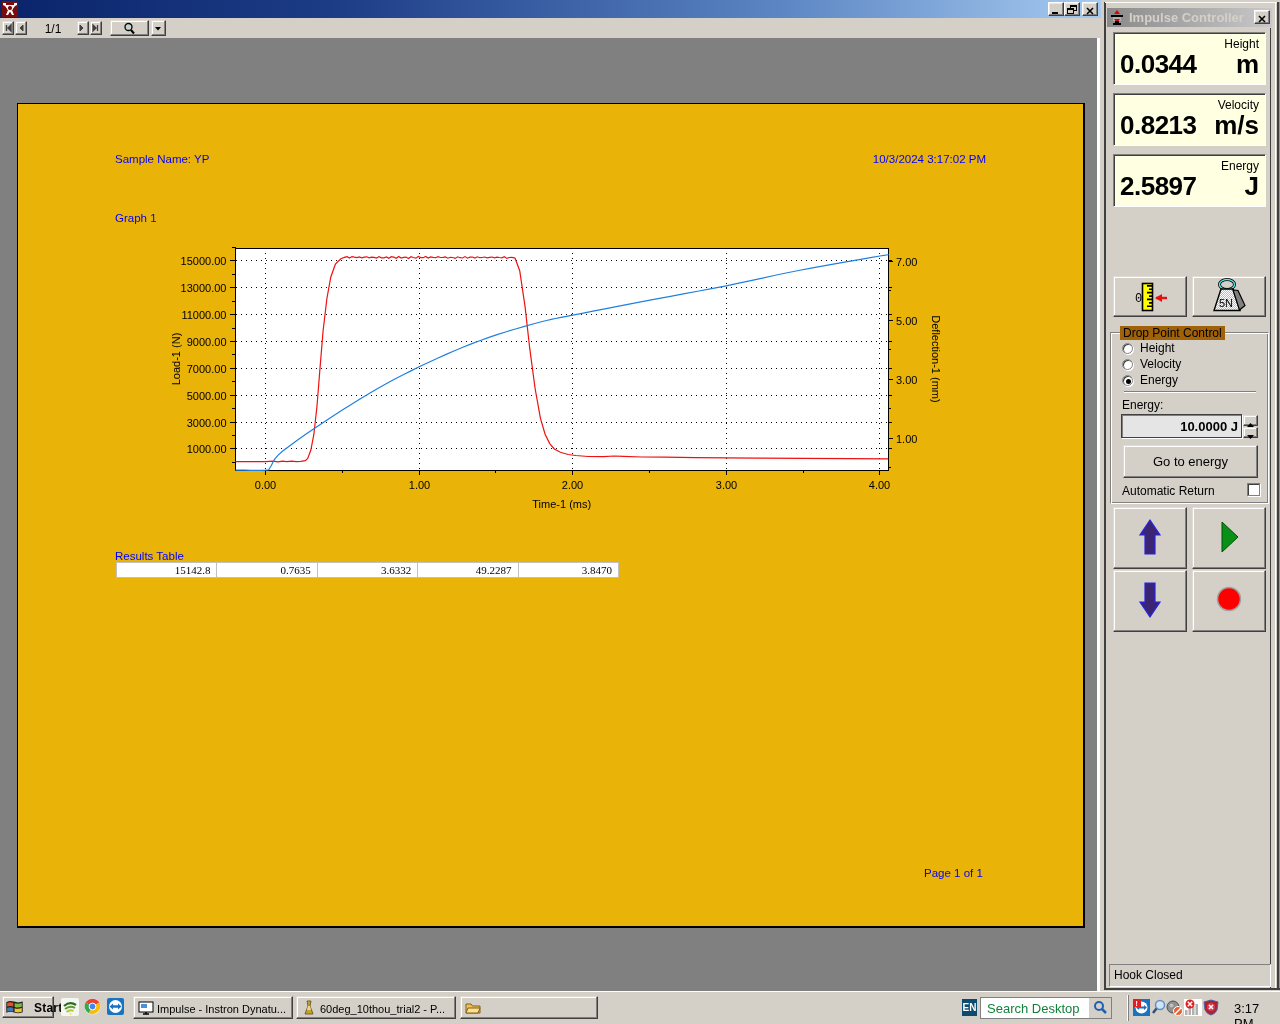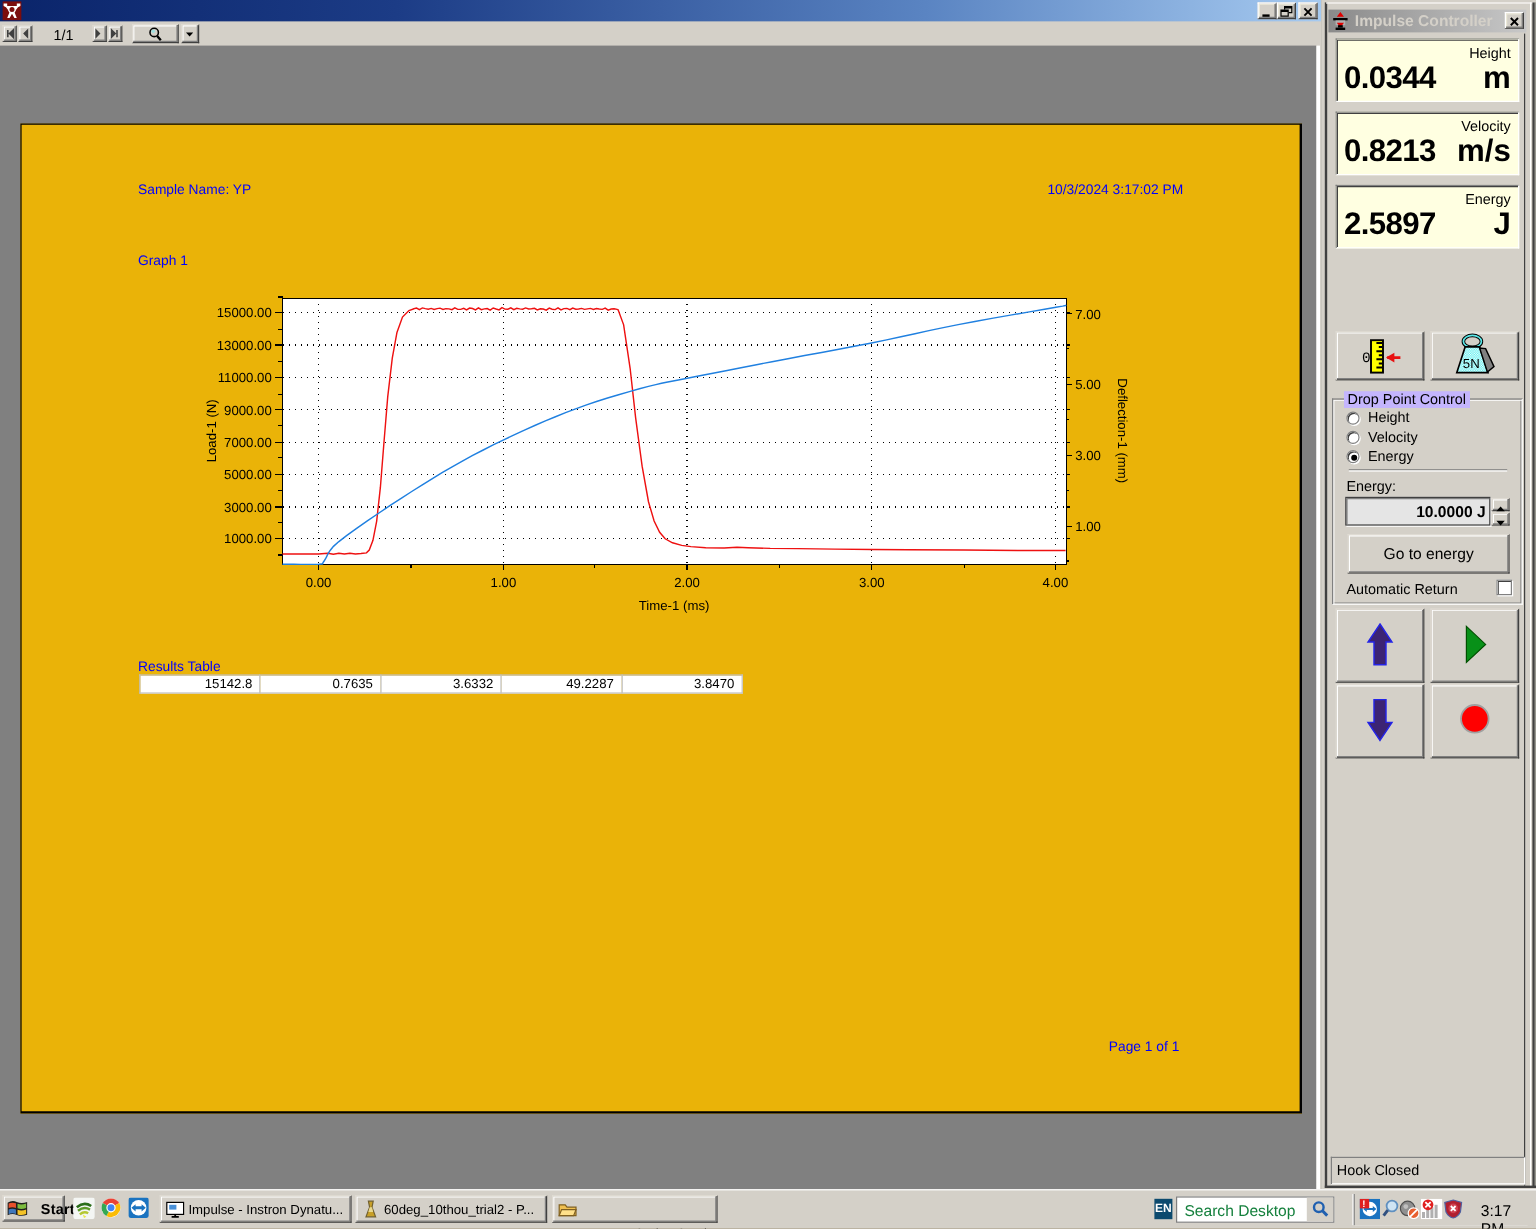--- a/index.html
+++ b/index.html
@@ -154,21 +154,21 @@
         <text x="0" y="0" font-size="11" text-anchor="middle" transform="translate(771,118) rotate(90)">Deflection-1 (mm)</text>
       </g>
     <path id="redcurve" d="M74.4,220.6 L89.1,220.6 L104.5,220.6 L112.2,220.1 L116.8,220.9 L121.4,220.1 L126.0,220.7 L130.6,220.1 L135.2,220.7 L139.8,220.3 L144.4,219.7 L146.7,217.4 L149.8,209.3 L152.9,193.2 L156.0,165.0 L159.0,127.3 L162.1,89.7 L165.9,57.5 L169.8,36.0 L174.4,23.2 L179.8,17.8 L183.6,16.4 L183.6,16.3 L186.1,15.7 L188.5,17.0 L191.0,15.6 L193.4,16.2 L195.9,16.7 L198.3,16.0 L200.8,16.9 L203.3,16.2 L205.7,15.8 L208.2,16.9 L210.6,16.2 L213.1,16.4 L215.6,17.1 L218.0,15.6 L220.5,16.8 L222.9,16.8 L225.4,16.0 L227.8,17.3 L230.3,15.7 L232.8,16.1 L235.2,17.2 L237.7,15.5 L240.1,17.1 L242.6,16.4 L245.0,16.1 L247.5,17.5 L250.0,15.7 L252.4,16.5 L254.9,17.2 L257.3,15.4 L259.8,16.6 L262.2,16.7 L264.7,15.5 L267.2,17.1 L269.6,15.9 L272.1,16.4 L274.5,16.7 L277.0,15.6 L279.5,16.5 L281.9,16.3 L284.4,15.9 L286.8,17.2 L289.3,16.3 L291.7,16.5 L294.2,17.4 L296.7,15.8 L299.1,16.7 L301.6,17.0 L304.0,15.6 L306.5,17.2 L308.9,16.2 L311.4,16.0 L313.9,17.1 L316.3,15.8 L318.8,16.7 L321.2,16.5 L323.7,16.0 L326.1,16.8 L328.6,16.4 L331.1,16.0 L333.5,16.9 L336.0,16.1 L338.4,16.5 L340.9,16.8 L343.3,15.7 L345.8,17.4 L348.3,16.5 L350.7,16.3 L353.2,16.8 L354.1,17.2 L358.7,29.7 L364.1,65.9 L368.7,107.2 L374.1,147.5 L379.4,177.1 L384.1,193.2 L388.7,202.6 L393.3,208.0 L399.4,211.3 L407.1,213.5 L414.8,214.5 L427.1,215.5 L442.4,215.7 L453.2,215.0 L462.4,215.4 L480.8,216.0 L503.9,216.2 L534.6,216.6 L565.3,216.9 L596.0,217.1 L642.1,217.4 L688.2,217.7 L727.0,217.8" fill="none" stroke="#ee1111" stroke-width="1.2"></path>
     <path id="bluecurve" d="M74.4,229.2 L78.4,229.2 L83.8,229.2 L89.7,229.3 L95.5,229.3 L100.7,229.3 L104.5,229.2 L106.7,229.0 L107.6,229.0 L107.9,228.8 L107.9,228.5 L108.2,227.8 L109.1,226.5 L110.2,224.8 L111.2,222.8 L112.3,220.5 L114.1,217.7 L116.9,214.3 L121.4,210.3 L127.8,205.4 L135.9,199.5 L145.1,193.1 L154.8,186.5 L164.5,180.0 L173.6,174.1 L182.1,168.6 L190.6,163.2 L199.0,158.0 L207.4,152.9 L215.8,148.0 L224.3,143.2 L232.9,138.5 L241.7,134.0 L250.4,129.6 L259.2,125.3 L267.9,121.2 L276.5,117.2 L285.1,113.4 L293.5,109.8 L301.9,106.3 L310.3,102.9 L318.7,99.7 L327.2,96.6 L336.1,93.6 L345.3,90.7 L354.5,88.0 L363.5,85.4 L371.9,83.0 L379.4,81.0 L385.5,79.5 L390.3,78.4 L394.4,77.5 L398.8,76.7 L404.3,75.7 L411.7,74.2 L421.1,72.4 L432.0,70.2 L443.9,67.9 L456.5,65.4 L469.4,62.9 L482.4,60.4 L495.6,57.9 L509.5,55.3 L523.7,52.7 L538.0,50.0 L552.0,47.4 L565.3,44.8 L577.8,42.2 L589.8,39.6 L601.5,37.1 L613.1,34.5 L625.1,32.0 L637.5,29.5 L651.4,26.9 L666.7,24.1 L682.2,21.4 L696.8,18.9 L709.5,16.7 L718.9,15.0 L724.5,14.1 L727.1,13.6 L727.6,13.5 L727.1,13.6 L726.6,13.7 L727.0,13.6" fill="none" stroke="#2080e0" stroke-width="1.2"></path>
   </svg>
 
   <div class="abs" style="left:97px;top:446px;font:11.5px 'Liberation Sans';color:#0000ff;">Results Table</div>
   <div class="abs" style="left:98px;top:458px;width:503px;">
     <table style="border-collapse:collapse;font:11px 'Liberation Sans';width:503px;table-layout:fixed;">
       <tbody>
-      <tr style="background:#fff;">
+      <tr style="background:#fff;font-family:Liberation Serif, serif;">
         <td style="border:1px solid #c0c0c0;text-align:right;padding:1px 6px 1px 0;height:13px;">15142.8</td>
         <td style="border:1px solid #c0c0c0;text-align:right;padding:1px 6px 1px 0;">0.7635</td>
         <td style="border:1px solid #c0c0c0;text-align:right;padding:1px 6px 1px 0;">3.6332</td>
         <td style="border:1px solid #c0c0c0;text-align:right;padding:1px 6px 1px 0;">49.2287</td>
         <td style="border:1px solid #c0c0c0;text-align:right;padding:1px 6px 1px 0;">3.8470</td>
       </tr>
     </tbody>
       </table>
   </div>
   <div class="abs" style="left:906px;top:763px;font:11.5px 'Liberation Sans';color:#0000ff;">Page 1 of 1</div>
@@ -243,21 +243,21 @@
       <ellipse cx="34" cy="7.5" rx="7.5" ry="5" fill="none" stroke="#000" stroke-width="3"></ellipse>
       <ellipse cx="34" cy="7.5" rx="7.5" ry="5" fill="none" stroke="#5ae8e8" stroke-width="1.4"></ellipse>
       <path d="M28,12 L21,33.5 L47,33.5 L40,12 Z" fill="url(#chk)" stroke="#000" stroke-width="1.4"></path>
       <path d="M40,13 L46.5,33 L52,28.5 L45,13.5 Z" fill="#808080" stroke="#000" stroke-width="1.2"></path>
       <text x="26" y="30" font-size="11" font-family="Liberation Sans">5N</text>
     </svg>
   </div>
 
   <fieldset class="abs" style="left:6px;top:330px;width:159px;height:172px;border:1px solid #808080;border-right:1px solid #fff;border-bottom:1px solid #fff;box-shadow:inset 1px 1px 0 #fff, inset -1px -1px 0 #808080;">
   </fieldset>
-  <div class="abs" style="left:16px;top:324px;background:#c4b5fd;padding:0 3px;font:12px 'Liberation Sans';">Drop Point Control</div>
+  <div class="abs" style="left:16px;top:324px;background:#a16207;padding:0 3px;font:12px 'Liberation Sans';">Drop Point Control</div>
   <div class="abs" style="left:18px;top:339px;font:12px 'Liberation Sans';">
     <div style="height:16px;"><span class="radio"></span>Height</div>
     <div style="height:16px;"><span class="radio"></span>Velocity</div>
     <div style="height:16px;"><span class="radio rsel"></span>Energy</div>
   </div>
   <style>
     .radio{display:inline-block;width:11px;height:11px;border-radius:50%;background:#fff;border:1px solid #808080;box-shadow:inset 1px 1px 0 #404040, 1px 1px 0 #fff;margin-right:7px;vertical-align:-2px;}
     .rsel{position:relative;}
     .rsel:after{content:"";position:absolute;left:3px;top:3px;width:5px;height:5px;border-radius:50%;background:#000;}
   </style>

